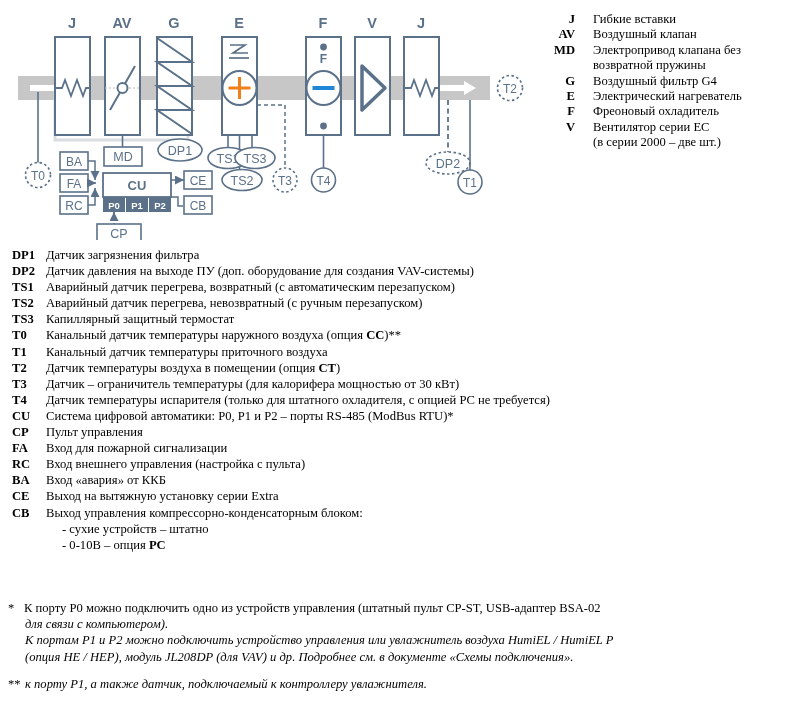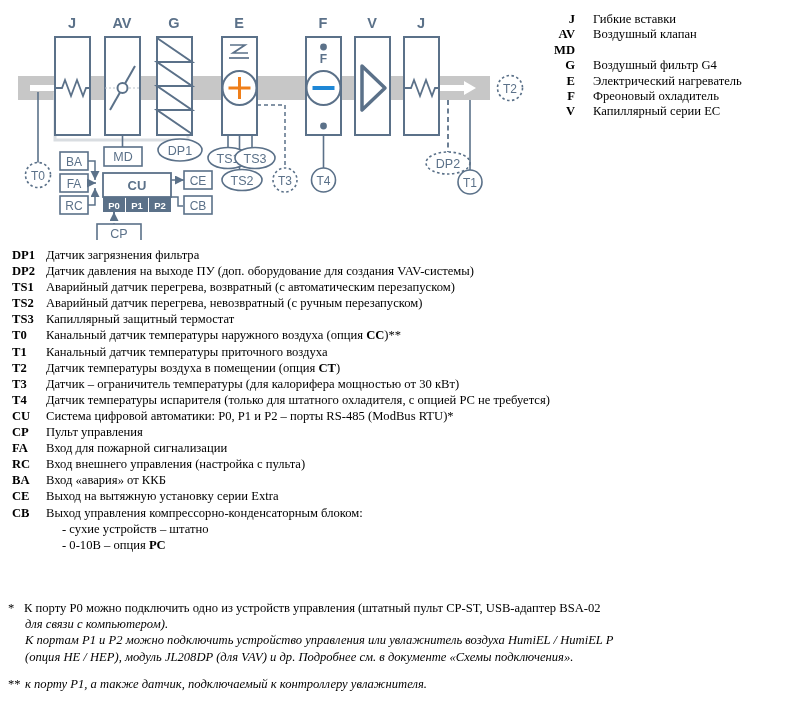--- a/index.html
+++ b/index.html
@@ -252,20 +252,24 @@
       </div>
     </div>
     <div class="legend-row">
       <div class="legend-key">AV</div>
       <div class="legend-desc">
         <span>Воздушный клапан</span>
       </div>
     </div>
     <div class="legend-row">
       <div class="legend-key">MD</div>
+      <div class="legend-desc">
+        <span>Электропривод клапана без</span>
+        <span class="cont">возвратной пружины</span>
+      </div>
     </div>
     <div class="legend-row">
       <div class="legend-key">G</div>
       <div class="legend-desc">
         <span>Воздушный фильтр G4</span>
       </div>
     </div>
     <div class="legend-row">
       <div class="legend-key">E</div>
       <div class="legend-desc">
@@ -274,21 +278,22 @@
     </div>
     <div class="legend-row">
       <div class="legend-key">F</div>
       <div class="legend-desc">
         <span>Фреоновый охладитель</span>
       </div>
     </div>
     <div class="legend-row">
       <div class="legend-key">V</div>
       <div class="legend-desc">
-        <span>Капиллярный серии ЕС</span>
+        <span>Вентилятор серии ЕС</span>
+        <span class="cont">(в серии 2000 – две шт.)</span>
       </div>
     </div>
   </div>
 
   <div class="abbr-list" id="abbrList">
       <div class="abbr-row">
         <div class="abbr-key">DP1</div>
         <div class="abbr-desc">
           <div>Датчик загрязнения фильтра</div>
         </div>

